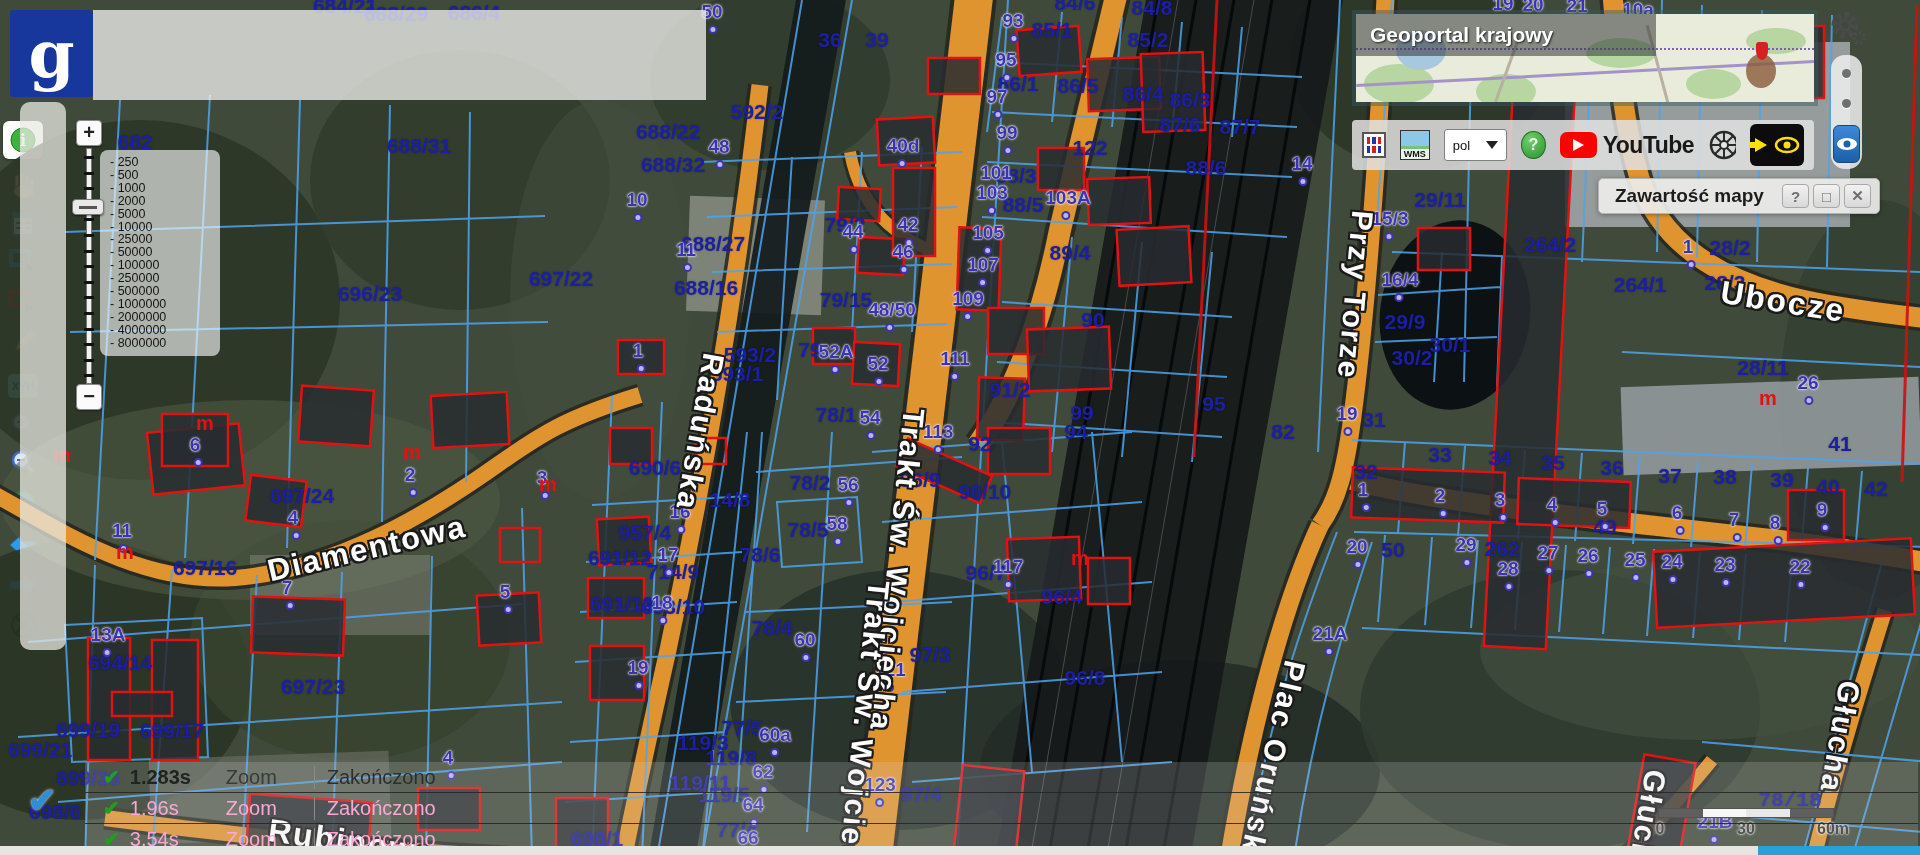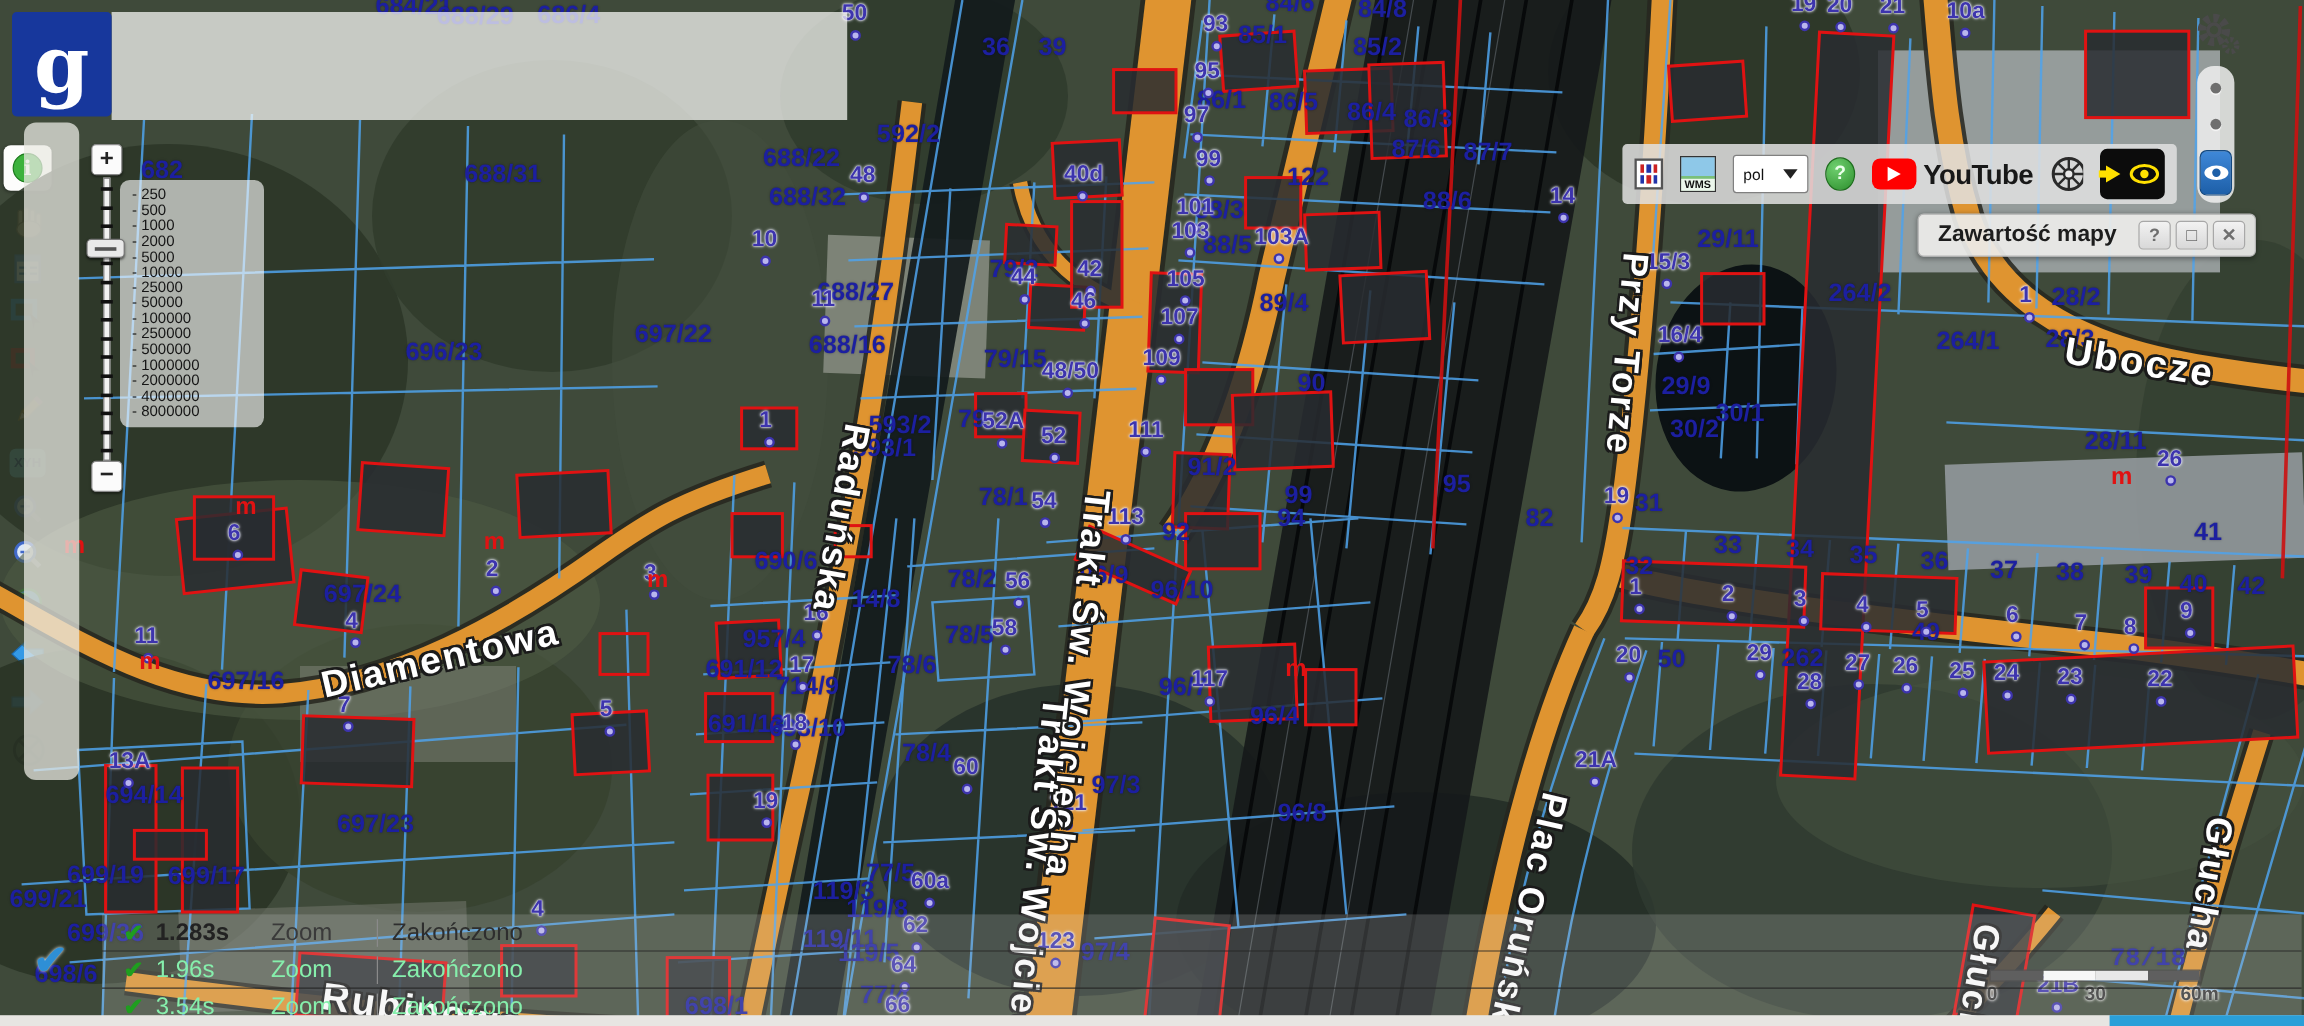--- a/index.html
+++ b/index.html
@@ -126,21 +126,21 @@
 
   
   .statuslog { position:absolute; left:85px; top:762px; width:1833px; z-index:22;
                background:rgba(214,214,214,0.20); }
   .srow { display:flex; align-items:center; height:31px; border-bottom:1px solid rgba(35,35,35,0.85);
           font-size:20px; color:#2e2e2e; padding-left:18px; }
   .srow .chk { color:#1f9e1f; font-size:20px; font-weight:bold; margin-right:10px; }
   .srow .time { font-weight:bold; width:82px; color:#222; }
   .srow .act { width:88px; color:#3a3a3a; margin-left:14px; }
   .srow .st { border-left:1px solid #8a8a8a; padding-left:12px; }
-  .srow.dim .time,.srow.dim .act,.srow.dim .st { color:#86efac; font-weight:normal; }
+  .srow.dim .time,.srow.dim .act,.srow.dim .st { color:#f9a8d4; font-weight:normal; }
   .bigcheck { position:absolute; left:28px; top:780px; z-index:23; color:#2e8fd6; font-size:34px;
               font-weight:bold; text-shadow:0 0 3px #fff; cursor:pointer; }
 
   
   .scalebar { position:absolute; left:1658px; top:808px; width:176px; height:10px; z-index:21;
               display:flex; border:1px solid #333; }
   .scalebar i { flex:1; } .scalebar i:nth-child(1){background:#424242;} .scalebar i:nth-child(2){background:#fff;}
   .scalebar i:nth-child(3){background:#ededed;} .scalebar i:nth-child(4){background:#424242;}
   .sblabel { position:absolute; top:820px; z-index:21; font-size:16px; font-weight:bold; color:#333;
              text-shadow:0 0 3px #fff,0 0 2px #fff; transform:translateX(-50%); }
@@ -613,20 +613,38 @@
       <div>- 50000</div>
       <div>- 100000</div>
       <div>- 250000</div>
       <div>- 500000</div>
       <div>- 1000000</div>
       <div>- 2000000</div>
       <div>- 4000000</div>
       <div>- 8000000</div>
     </div>
 
+  <div class="ovpanel">
+    <div class="ovmap">
+      <div class="ovblob" style="left:8px;top:50px;width:70px;height:40px"></div>
+      <div class="ovblob" style="left:120px;top:60px;width:60px;height:35px"></div>
+      <div class="ovblob" style="left:230px;top:24px;width:70px;height:30px"></div>
+      <div class="ovblob" style="left:330px;top:55px;width:55px;height:30px"></div>
+      <div class="ovblob" style="left:390px;top:14px;width:60px;height:26px"></div>
+      <div class="ovblob" style="left:40px;top:16px;width:50px;height:40px;background:#a8c8e0"></div>
+      <div style="position:absolute;left:0;top:58px;width:460px;height:3px;background:#a393c8;transform:rotate(-3deg)"></div>
+      <div style="position:absolute;left:150px;top:20px;width:3px;height:70px;background:#b8b0a0;transform:rotate(20deg)"></div>
+      <div style="position:absolute;left:300px;top:10px;width:3px;height:80px;background:#b8b0a0;transform:rotate(-15deg)"></div>
+      <div style="position:absolute;left:0;top:34px;width:458px;height:2px;border-top:2px dotted #7b5fc0"></div>
+      <div class="ovsplotch"></div>
+      <div class="ovmarker"></div>
+      <div class="ovtitle-band"></div>
+      <div class="ovtitle">Geoportal krajowy</div>
+    </div>
+  </div>
 
   <div class="iconbar">
     <div class="gridicon">
       <i></i>
         <i></i>
         <i></i>
         <i></i>
         <i></i>
         <i></i>
     </div>

